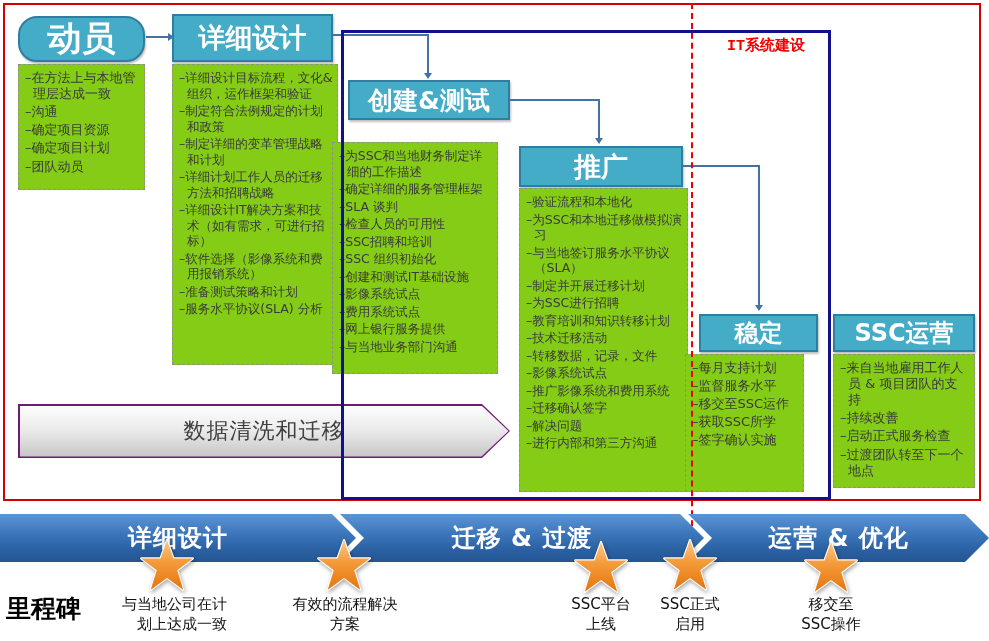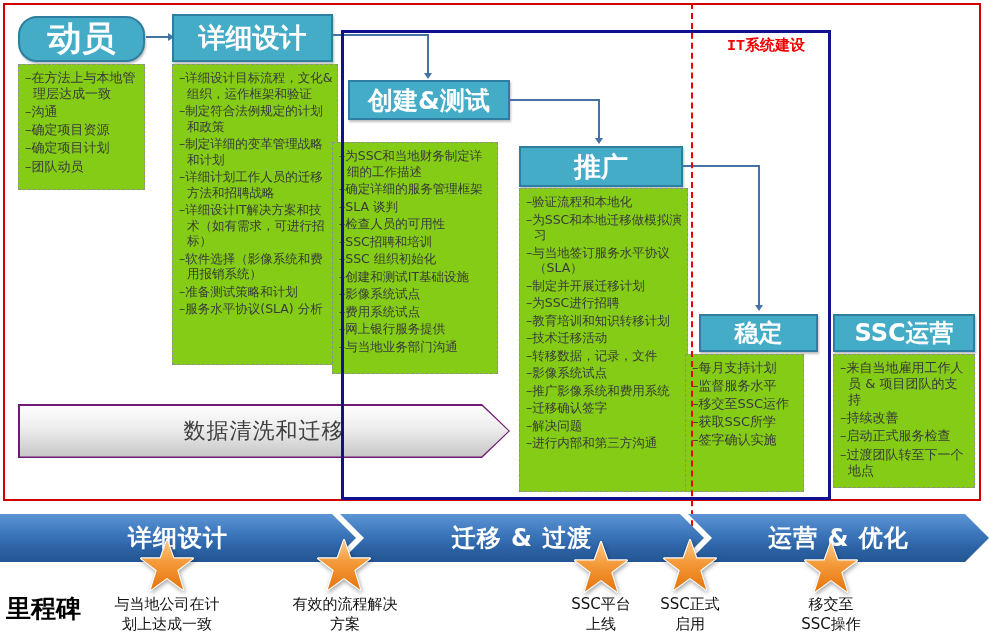--- a/index.html
+++ b/index.html
@@ -59,21 +59,21 @@
 
   
   .star{position:absolute;width:54px;height:54px;z-index:7;filter:drop-shadow(1px 2px 2px rgba(0,0,0,.35));}
   .star-1{left:140px;top:539px;} .star-2{left:317px;top:539px;} .star-3{left:574px;top:541px;}
   .star-4{left:663px;top:539px;} .star-5{left:804px;top:541px;}
 
   
   .ms-title{position:absolute;left:6px;top:592px;font-size:25px;font-weight:bold;color:#000;z-index:7;}
   .ms-cap{position:absolute;top:594px;font-size:15px;color:#111;text-align:center;white-space:pre-line;
           line-height:1.35;z-index:7;}
-  .cap-1{left:107px;width:120px;} .cap-2{left:285px;width:120px;} .cap-3{left:556px;width:90px;}
+  .cap-1{left:107px;width:120px;text-align:right;} .cap-2{left:285px;width:120px;} .cap-3{left:556px;width:90px;}
   .cap-4{left:645px;width:90px;} .cap-5{left:781px;width:100px;}
 </style>
 </head>
 <body>
 
 <div class="stage">
 
   <svg width="0" height="0" style="position:absolute" aria-hidden="true">
     <defs>
       <linearGradient id="sg" x1="0" y1="0" x2="0" y2="1">

